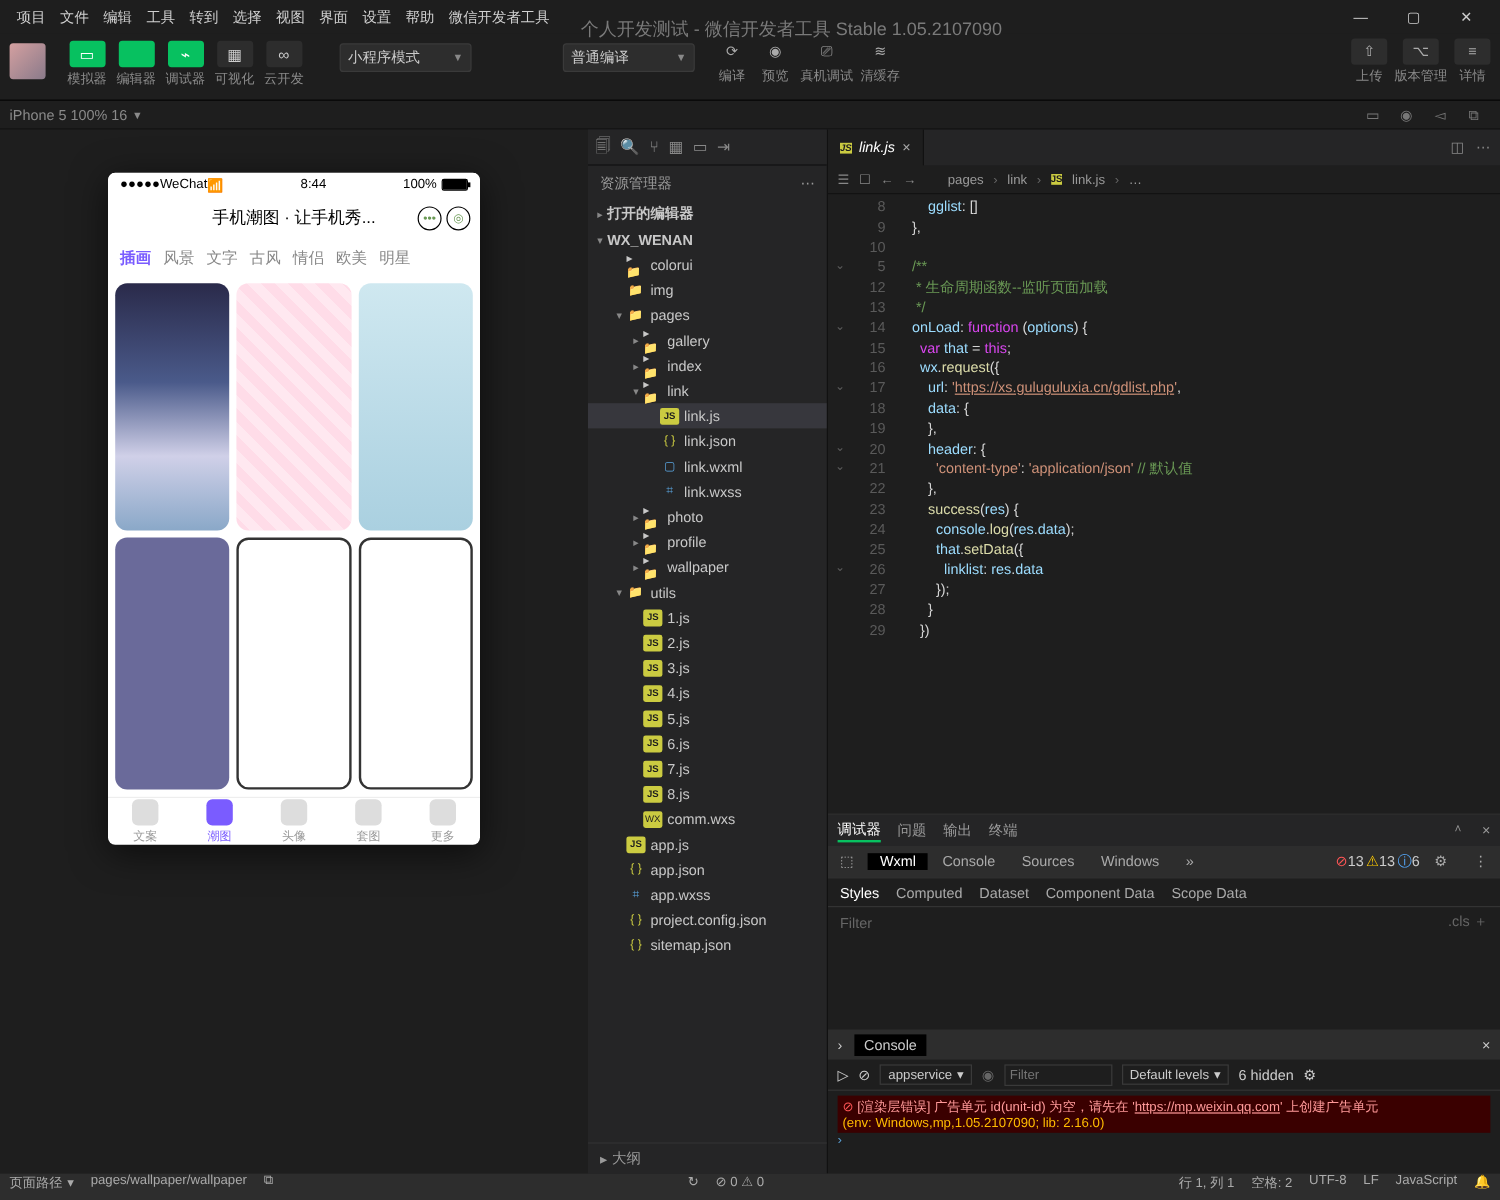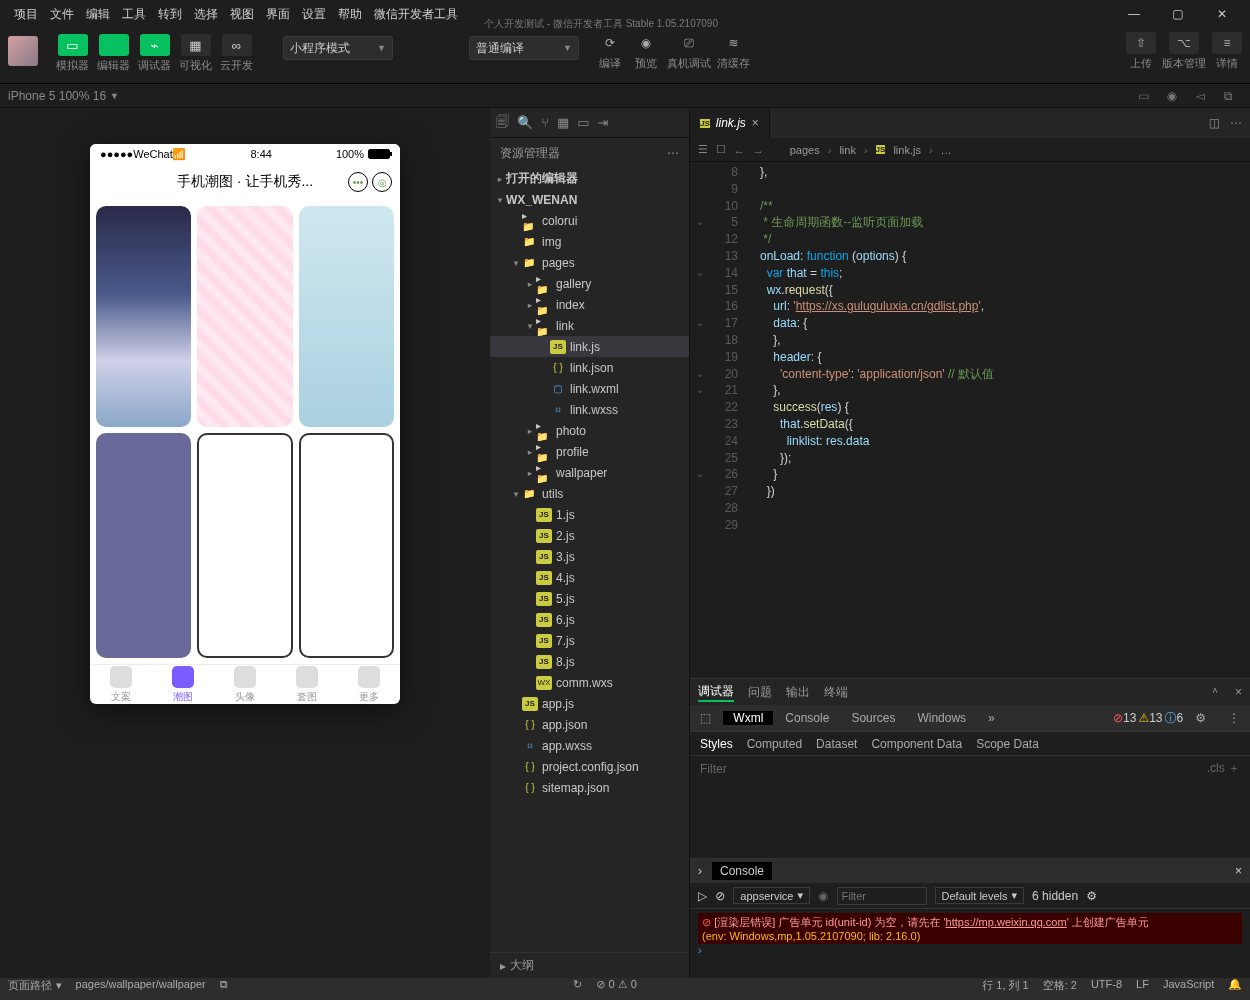--- a/index.html
+++ b/index.html
@@ -2,21 +2,21 @@
 <html><head>
 <meta charset="utf-8">
 <style>
 * { margin:0; padding:0; box-sizing:border-box; font-family:"Microsoft YaHei","PingFang SC",sans-serif; }
 body { background:#1e1e1e; color:#ccc; width:1250px; height:1000px; overflow:hidden; font-size:12px; position:relative; }
 .row { display:flex; align-items:center; }
 
 
 .titlebar { height:28px; background:#1e1e1e; display:flex; align-items:center; padding:0 8px; gap:4px; }
 .titlebar .menu-item { padding:2px 6px; color:#d0d0d0; cursor:pointer; }
-.titlebar .title-text { margin-left:16px; color:#7a7a7a; font-size:10px;margin-top:20px; }
+.titlebar .title-text { margin-left:16px; color:#7a7a7a; font-size:15px;margin-top:20px; }
 .titlebar .spacer { flex:1; }
 .win-btn { width:40px; height:28px; display:flex; align-items:center; justify-content:center; color:#ccc; cursor:pointer; }
 
 
 .toolbar { height:56px; background:#1e1e1e; display:flex; align-items:flex-start; padding:4px 8px 0 8px; gap:8px; border-bottom:1px solid #000; }
 .avatar { width:30px; height:30px; border-radius:3px; background:linear-gradient(135deg,#d4a0a0,#8a7a8a); margin-right:6px; margin-top:4px; }
 .tbtn { display:flex; flex-direction:column; align-items:center; gap:2px; padding:2px 4px; cursor:pointer; }
 .tbtn .ico { width:30px; height:22px; border-radius:3px; display:flex; align-items:center; justify-content:center; font-size:13px; background:#2d2d2d; color:#ccc; }
 .tbtn.green .ico { background:#07c160; color:#fff; }
 .tbtn .lbl { font-size:11px; color:#8a8a8a; }
@@ -91,21 +91,21 @@
 .edcrumb .sep { color:#666; }
 .edcrumb .ico { color:#888; cursor:pointer; }
 
 
 .code { flex:1; background:#1e1e1e; display:flex; overflow:hidden; font-family:Consolas,monospace; font-size:12px; }
 .fold { width:20px; padding-top:2px; color:#5a5a5a; display:flex; flex-direction:column; align-items:center; }
 .fold span { height:16.8px; font-size:10px; line-height:16.8px;}
 .gut { width:34px; text-align:right; padding:2px 6px 0 0; color:#5a5a5a; }
 .gut div { height:16.8px; line-height:16.8px; }
 .lines { flex:1; padding:2px 0 0 6px; }
-.lines div { height:16.8px; line-height:16.8px; white-space:pre; } .s{color:#ce9178;} .c{color:#6a9955;} .f{color:#dcdcaa;} .n{color:#9cdcfe;} .b{color:#0ea5e9;} .p{color:#d4d4d4;} .u{text-decoration:underline;}
+.lines div { height:16.8px; line-height:16.8px; white-space:pre; } .s{color:#ce9178;} .c{color:#6a9955;} .f{color:#dcdcaa;} .n{color:#9cdcfe;} .b{color:#d946ef;} .p{color:#d4d4d4;} .u{text-decoration:underline;}
 
 
 .dbg { height:180px; background:#1e1e1e; border-top:1px solid #333; display:flex; flex-direction:column; }
 .dbg-tabs { height:26px; background:#252526; display:flex; align-items:center; padding:0 8px; gap:14px; color:#9a9a9a; font-size:12px; }
 .dbg-tabs .t.active { color:#fff; border-bottom:2px solid #07c160; }
 .dbg-tabs .spacer { flex:1; }
 .dbg-dev { height:26px; background:#2d2d2d; display:flex; align-items:center; gap:2px; font-size:12px; }
 .dbg-dev .dt { padding:0 10px; color:#aaa; cursor:pointer; }
 .dbg-dev .dt.active { background:#000; color:#fff; }
 .dbg-styles { height:24px; background:#1e1e1e; display:flex; align-items:center; gap:14px; padding:0 10px; font-size:12px; color:#aaa; border-top:1px solid #333; }
@@ -240,20 +240,29 @@
             <i></i>
           </span>
       </div>
       <div class="ph-nav">
         <span>手机潮图 · 让手机秀...</span>
         <div class="ph-cap">
           <span class="c">•••</span>
           <span class="c">◎</span>
         </div>
       </div>
+      <div class="ph-tabs" id="ph-tabs">
+          <span class="t active">插画</span>
+          <span class="t">风景</span>
+          <span class="t">文字</span>
+          <span class="t">古风</span>
+          <span class="t">情侣</span>
+          <span class="t">欧美</span>
+          <span class="t">明星</span>
+        </div>
       <div class="ph-grid">
         <div class="wp wp1"></div>
           <div class="wp wp2"></div>
           <div class="wp wp3"></div>
         <div class="wp wp4"></div>
           <div class="wp wp5"></div>
           <div class="wp wp6"></div>
       </div>
       <div class="ph-tabbar" id="ph-tabbar">
           <div class="tb">
@@ -520,35 +529,37 @@
           <div>22</div>
           <div>23</div>
           <div>24</div>
           <div>25</div>
           <div>26</div>
           <div>27</div>
           <div>28</div>
           <div>29</div>
         </div>
       <div class="lines" id="lines">
+          <div><span class="n">       gglist</span><span class="p">: []</span></div>
           <div><span class="p">   },</span></div>
           <div><span class="p"></span></div>
           <div><span class="c">   /**</span></div>
           <div><span class="c">    * 生命周期函数--监听页面加载</span></div>
           <div><span class="c">    */</span></div>
           <div><span class="n">   onLoad</span><span class="p">: </span><span class="b">function</span><span class="p"> (</span><span class="n">options</span><span class="p">) {</span></div>
           <div><span class="p">     </span><span class="b">var</span><span class="p"> </span><span class="n">that</span><span class="p"> = </span><span class="b">this</span><span class="p">;</span></div>
           <div><span class="p">     </span><span class="n">wx</span><span class="p">.</span><span class="f">request</span><span class="p">({</span></div>
           <div><span class="p">       </span><span class="n">url</span><span class="p">: </span><span class="s">'</span><span class="s u">https://xs.guluguluxia.cn/gdlist.php</span><span class="s">'</span><span class="p">,</span></div>
           <div><span class="p">       </span><span class="n">data</span><span class="p">: {</span></div>
           <div><span class="p">       },</span></div>
           <div><span class="p">       </span><span class="n">header</span><span class="p">: {</span></div>
           <div><span class="p">         </span><span class="s">'content-type'</span><span class="p">: </span><span class="s">'application/json'</span><span class="p"> </span><span class="c">// 默认值</span></div>
           <div><span class="p">       },</span></div>
           <div><span class="p">       </span><span class="f">success</span><span class="p">(</span><span class="n">res</span><span class="p">) {</span></div>
+          <div><span class="p">         </span><span class="n">console</span><span class="p">.</span><span class="f">log</span><span class="p">(</span><span class="n">res</span><span class="p">.</span><span class="n">data</span><span class="p">);</span></div>
           <div><span class="p">         </span><span class="n">that</span><span class="p">.</span><span class="f">setData</span><span class="p">({</span></div>
           <div><span class="p">           </span><span class="n">linklist</span><span class="p">: </span><span class="n">res</span><span class="p">.</span><span class="n">data</span></div>
           <div><span class="p">         });</span></div>
           <div><span class="p">       }</span></div>
           <div><span class="p">     })</span></div>
         </div>
     </div>
 
     <div class="dbg">
       <div class="dbg-tabs">

